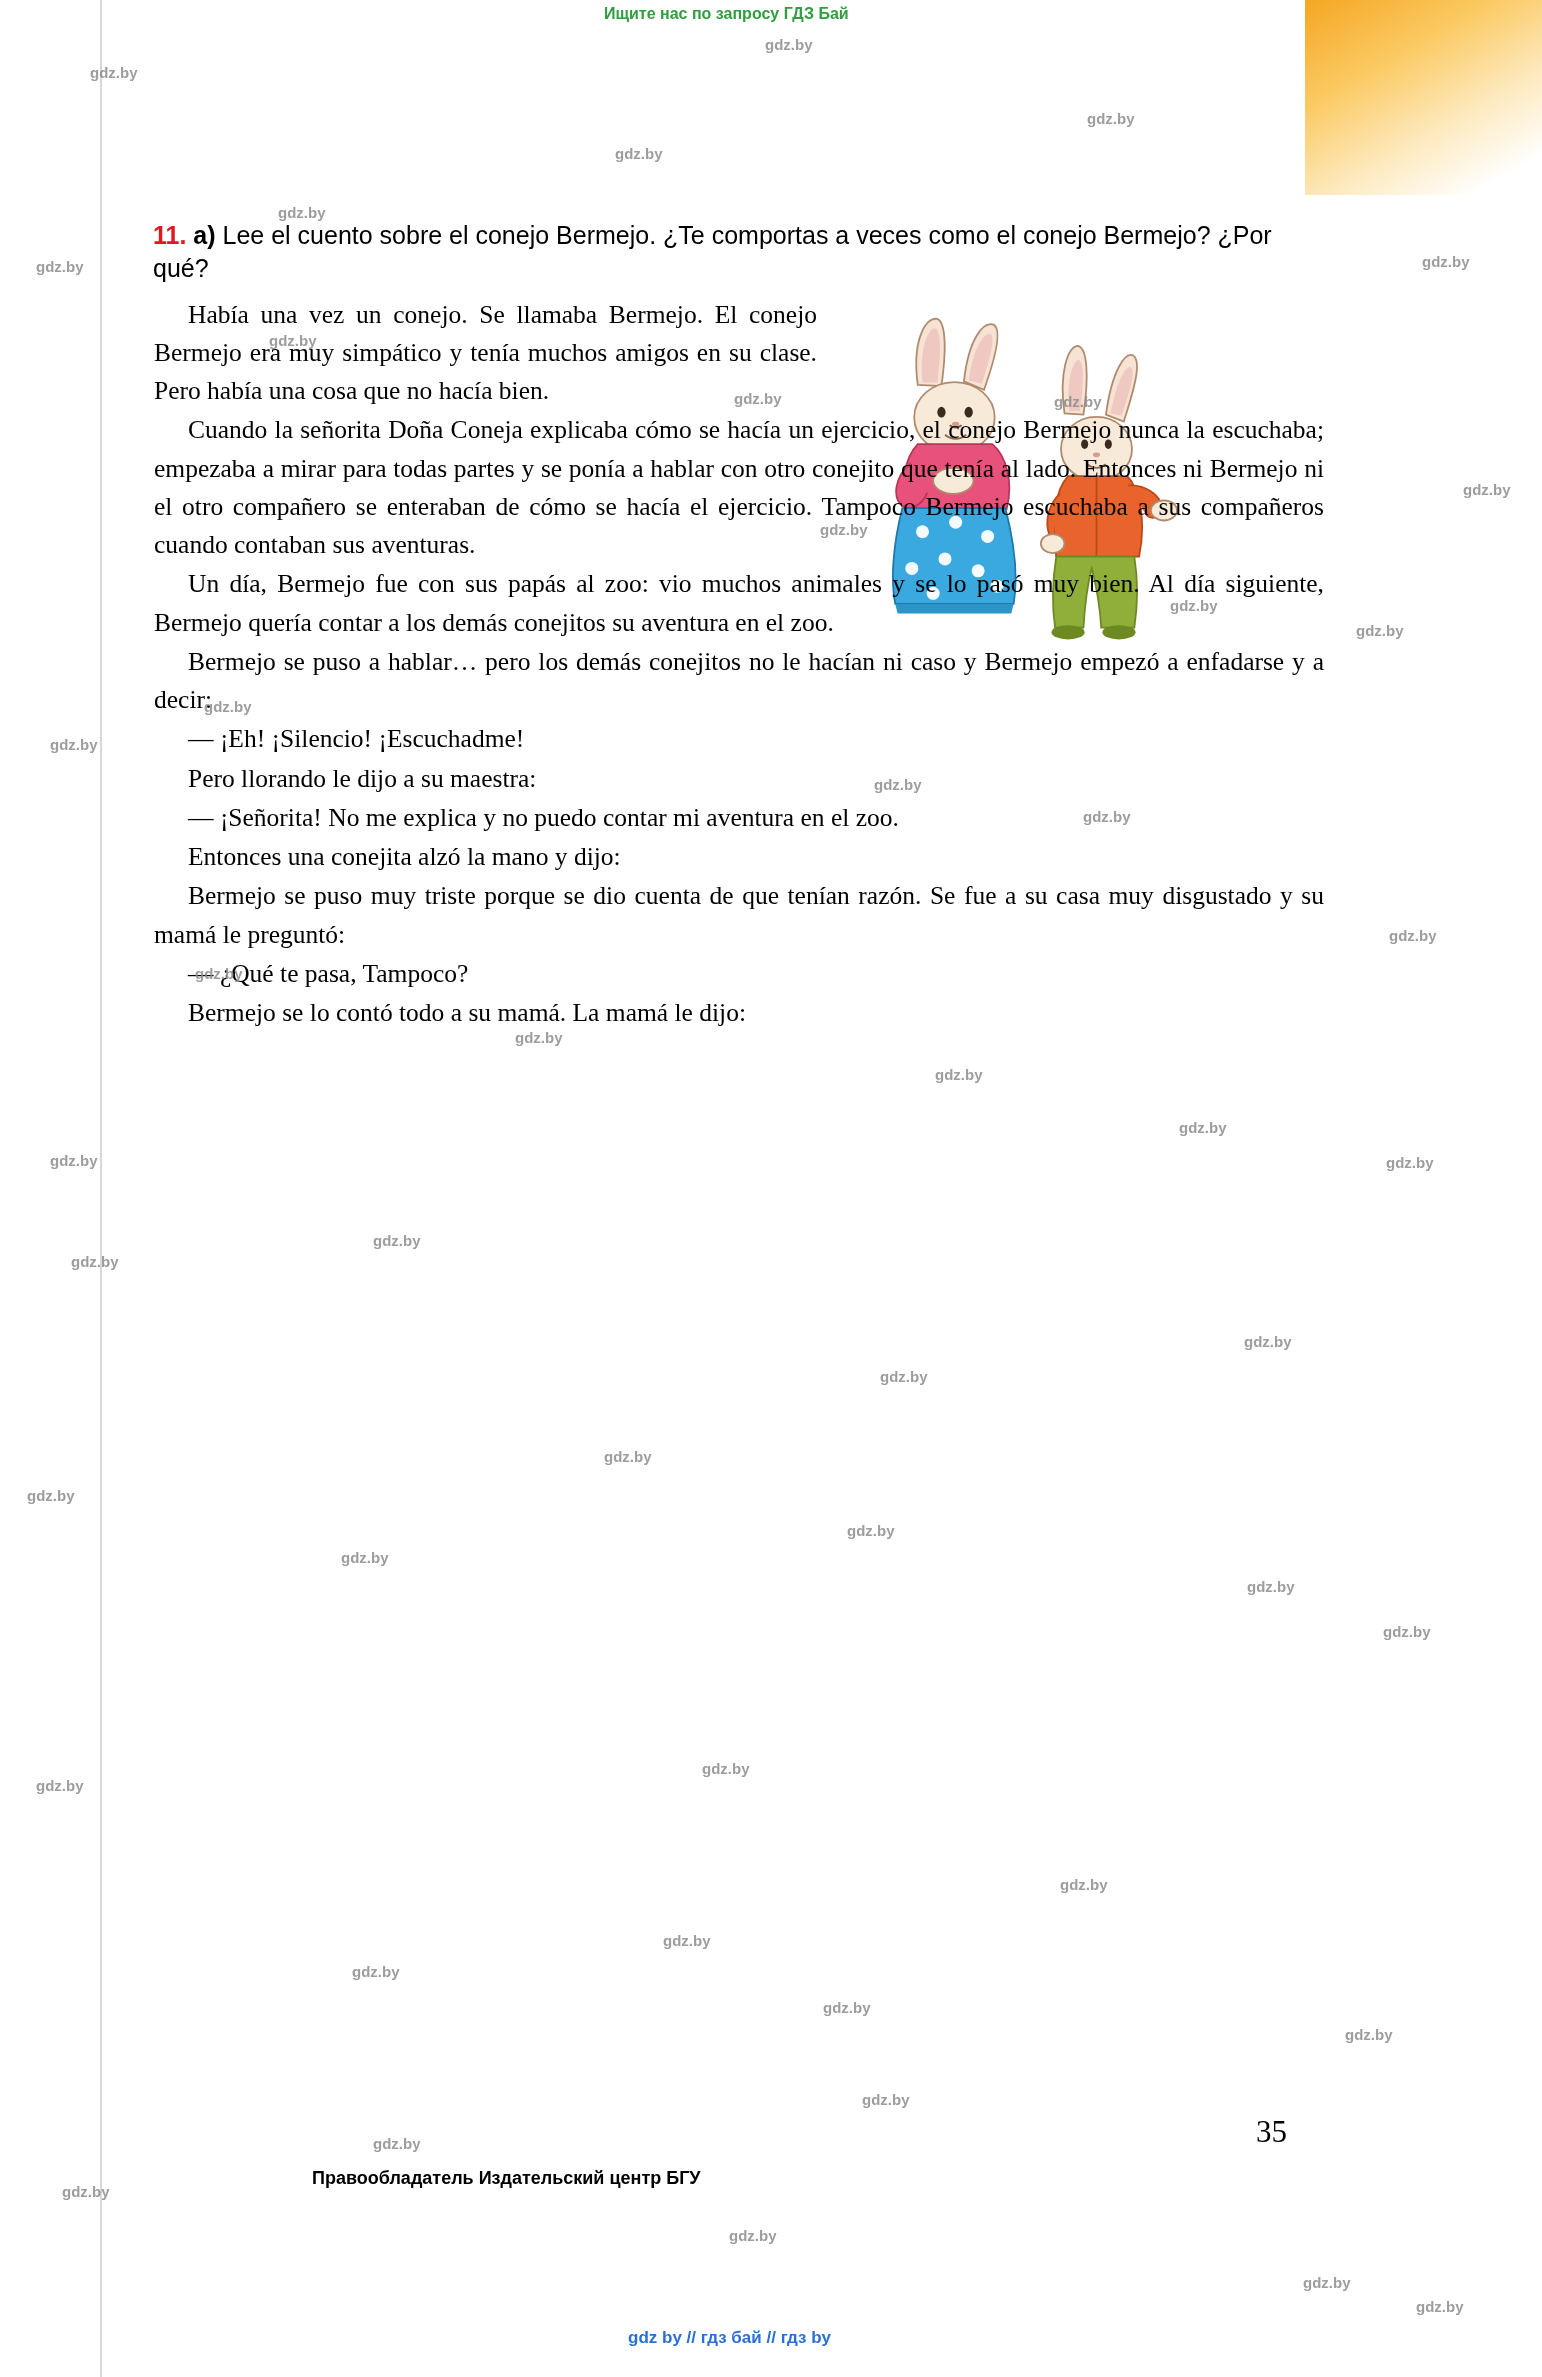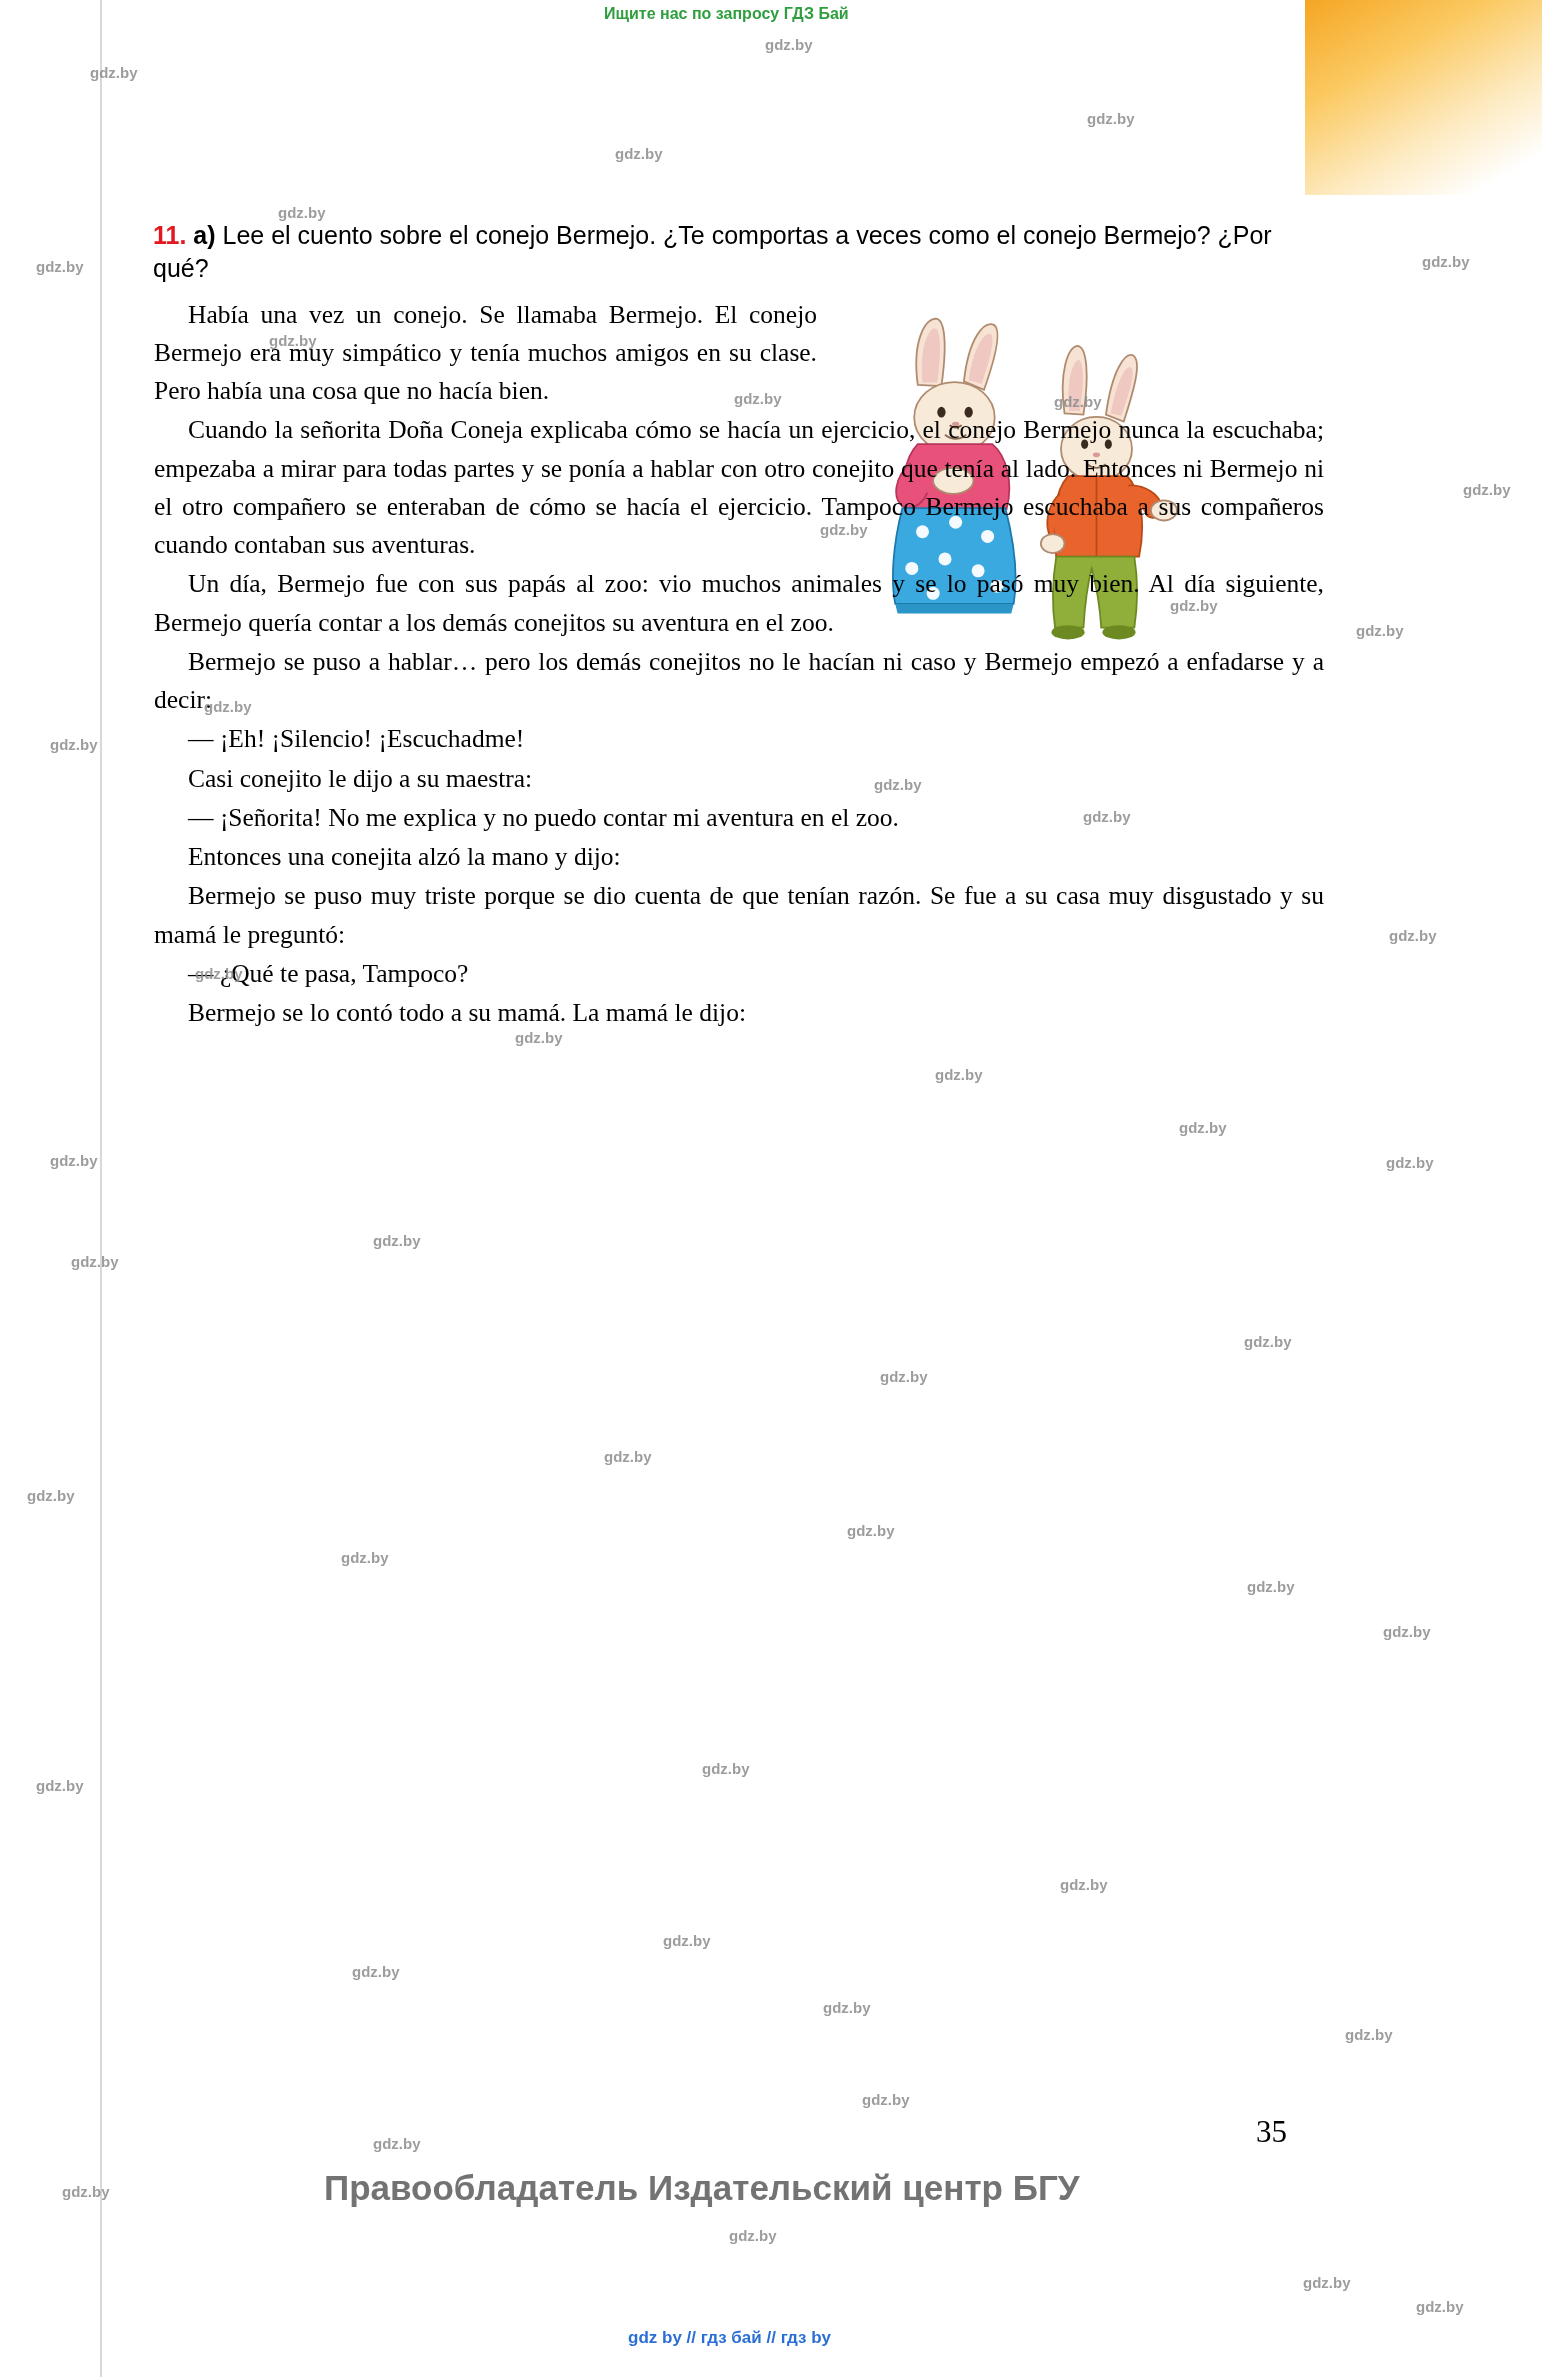--- a/index.html
+++ b/index.html
@@ -118,26 +118,26 @@
   .page-number {
     position: absolute;
     left: 1256px;
     top: 2114px;
     font-family: "Liberation Serif", serif;
     font-size: 31px;
     color: #000;
   }
   .copyright {
     position: absolute;
-    left: 324px;
+    left: 312px;
     top: 2168px;
     font-family: "Liberation Sans", sans-serif;
-    font-size: 35px;
-    font-weight: bold;
-    color: #737373;
+    font-size: 18px;
+    font-weight: bold;
+    color: #000000;
     white-space: nowrap;
   }
   .footer-links {
     position: absolute;
     left: 628px;
     top: 2328px;
     font-family: "Liberation Sans", sans-serif;
     font-size: 17px;
     font-weight: bold;
     color: #2b6fd6;
@@ -223,21 +223,21 @@
       <span class="task-letter">a)</span>
       <span>Lee el cuento sobre el conejo Bermejo. ¿Te comportas a veces como el conejo Bermejo? ¿Por qué?</span>
     </p>
 
     <div class="story">
       <p class="narrow">Había una vez un conejo. Se llamaba Bermejo. El conejo Bermejo era muy simpático y tenía muchos amigos en su clase. Pero había una cosa que no hacía bien.</p>
       <p class="narrow" style="width:1170px;">Cuando la señorita Doña Coneja explicaba cómo se hacía un ejercicio, el conejo Bermejo nunca la escuchaba; empezaba a mirar para todas partes y se ponía a hablar con otro conejito que tenía al lado. Entonces ni Bermejo ni el otro compañero se enteraban de cómo se hacía el ejercicio. Tampoco Bermejo escuchaba a sus compañeros cuando contaban sus aventuras.</p>
       <p class="full">Un día, Bermejo fue con sus papás al zoo: vio muchos animales y se lo pasó muy bien. Al día siguiente, Bermejo quería contar a los demás conejitos su aventura en el zoo.</p>
       <p class="full">Bermejo se puso a hablar… pero los demás conejitos no le hacían ni caso y Bermejo empezó a enfadarse y a decir:</p>
       <p class="full">— ¡Eh! ¡Silencio! ¡Escuchadme!</p>
-      <p class="full">Casi conejito le dijo a su maestra:</p>
+      <p class="full">Pero llorando le dijo a su maestra:</p>
       <p class="full">— ¡Señorita! No me explica y no puedo contar mi aventura en el zoo.</p>
       <p class="full">Entonces una conejita alzó la mano y dijo:</p>
       <p class="full">Bermejo se puso muy triste porque se dio cuenta de que tenían razón. Se fue a su casa muy disgustado y su mamá le preguntó:</p>
       <p class="full">— ¿Qué te pasa, Tampoco?</p>
       <p class="full">Bermejo se lo contó todo a su mamá. La mamá le dijo:</p>
     </div>
   </div>
 
   <div class="page-number">35</div>
   <div class="copyright">Правообладатель Издательский центр БГУ</div>

